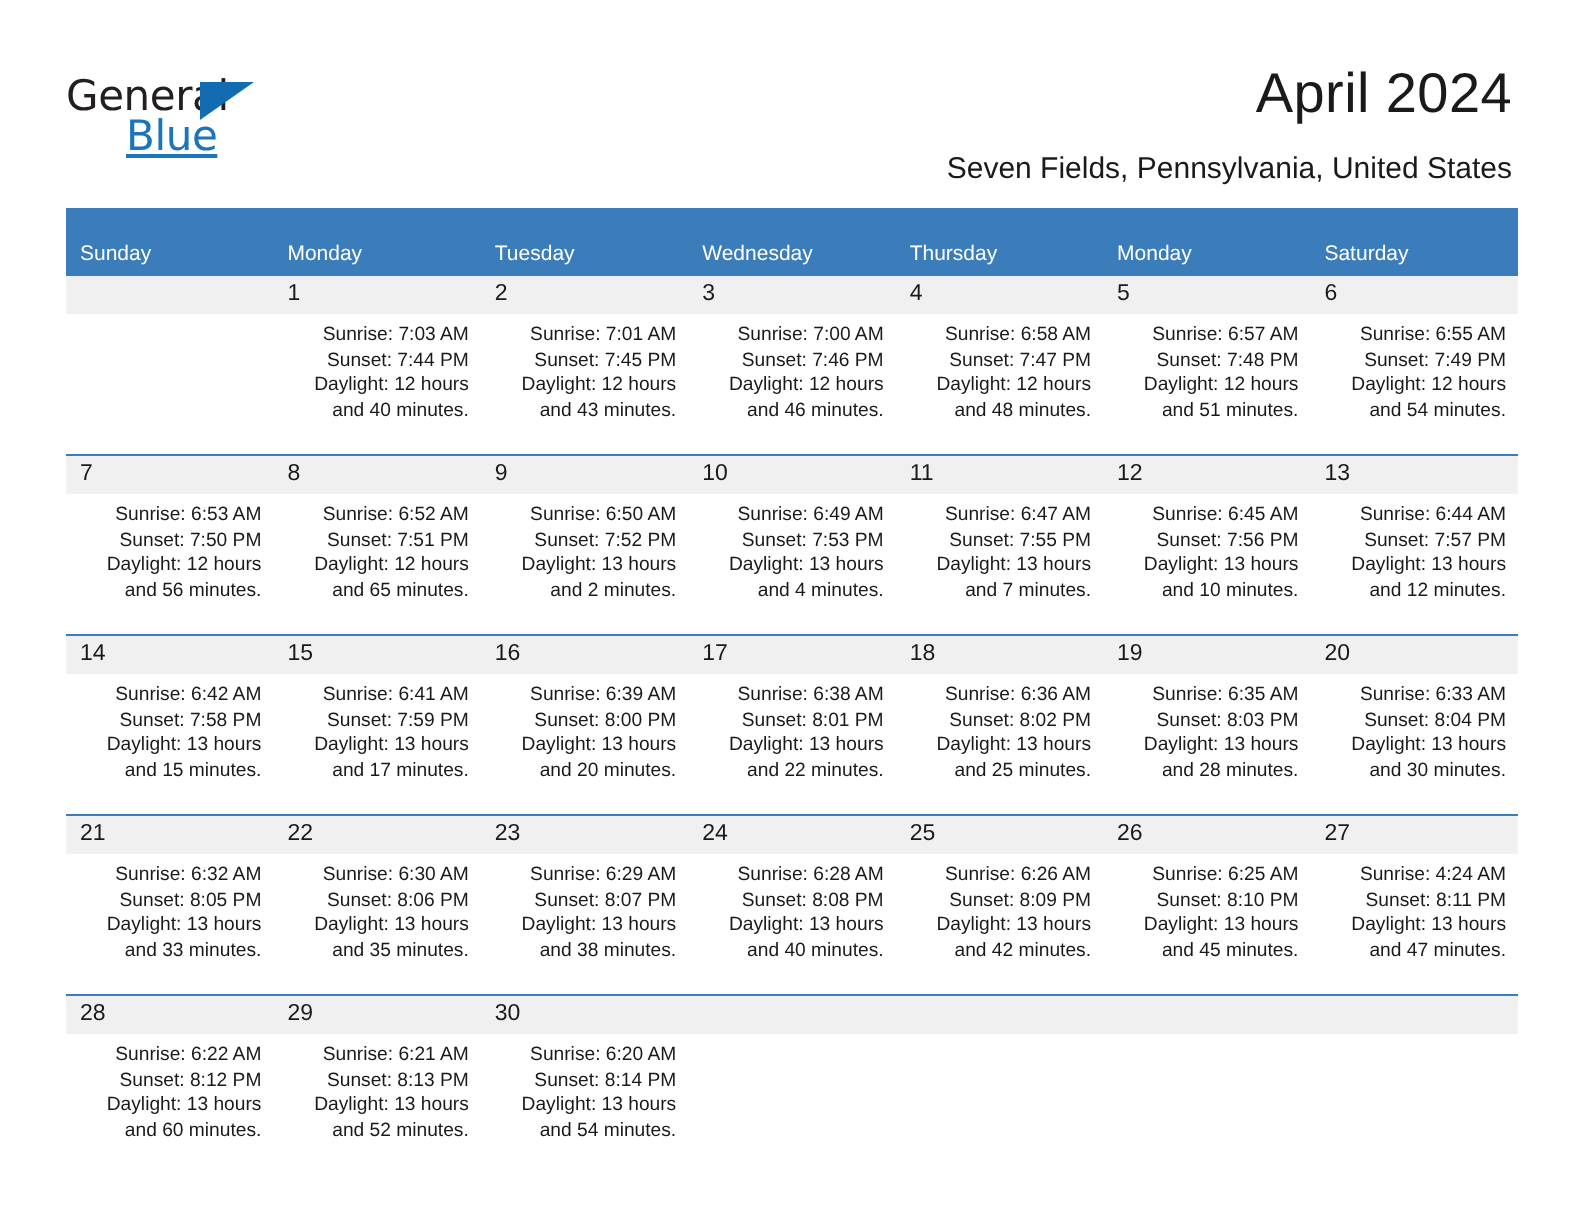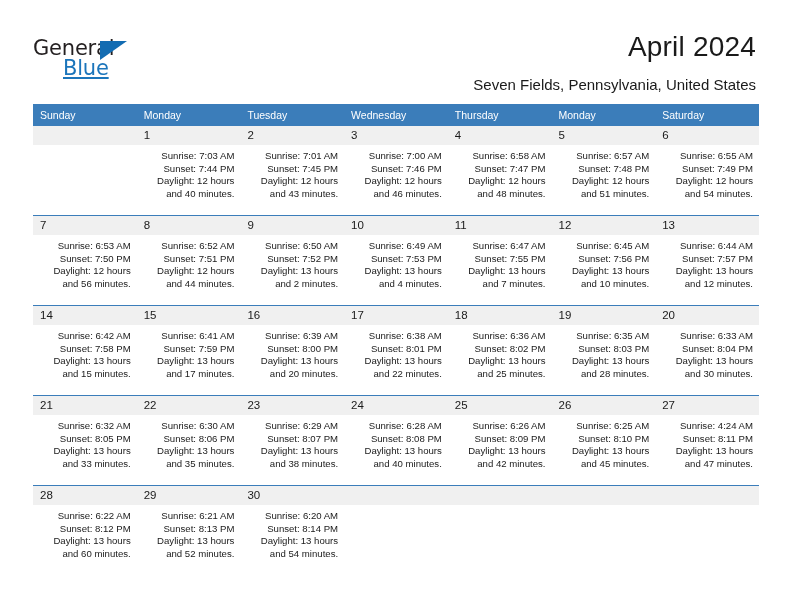--- a/index.html
+++ b/index.html
@@ -98,21 +98,21 @@
     width: 726px;
     border-collapse: collapse;
     table-layout: fixed;
   }
   table.grid th {
     background: #3b7dba;
     color: #ffffff;
     font-size: 10.5px;
     font-weight: normal;
     text-align: left;
-    padding: 5px 0 5px 7px;
+    padding: 17px 0 5px 7px;
     height: 20px;
     box-sizing: border-box;
     border: none;
   }
   td.daycell {
     vertical-align: top;
     padding: 0;
     border: none;
     border-top: 1px solid #3b7dba;
     height: 89px;
@@ -241,21 +241,21 @@
                 <div>Daylight: 12 hours</div>
                 <div>and 56 minutes.</div>
               </div>
             </td>
             <td class="daycell">
               <div class="daynum">8</div>
               <div class="info">
                 <div>Sunrise: 6:52 AM</div>
                 <div>Sunset: 7:51 PM</div>
                 <div>Daylight: 12 hours</div>
-                <div>and 44 minutes.</div>
+                <div>and 65 minutes.</div>
               </div>
             </td>
             <td class="daycell">
               <div class="daynum">9</div>
               <div class="info">
                 <div>Sunrise: 6:50 AM</div>
                 <div>Sunset: 7:52 PM</div>
                 <div>Daylight: 13 hours</div>
                 <div>and 2 minutes.</div>
               </div>

